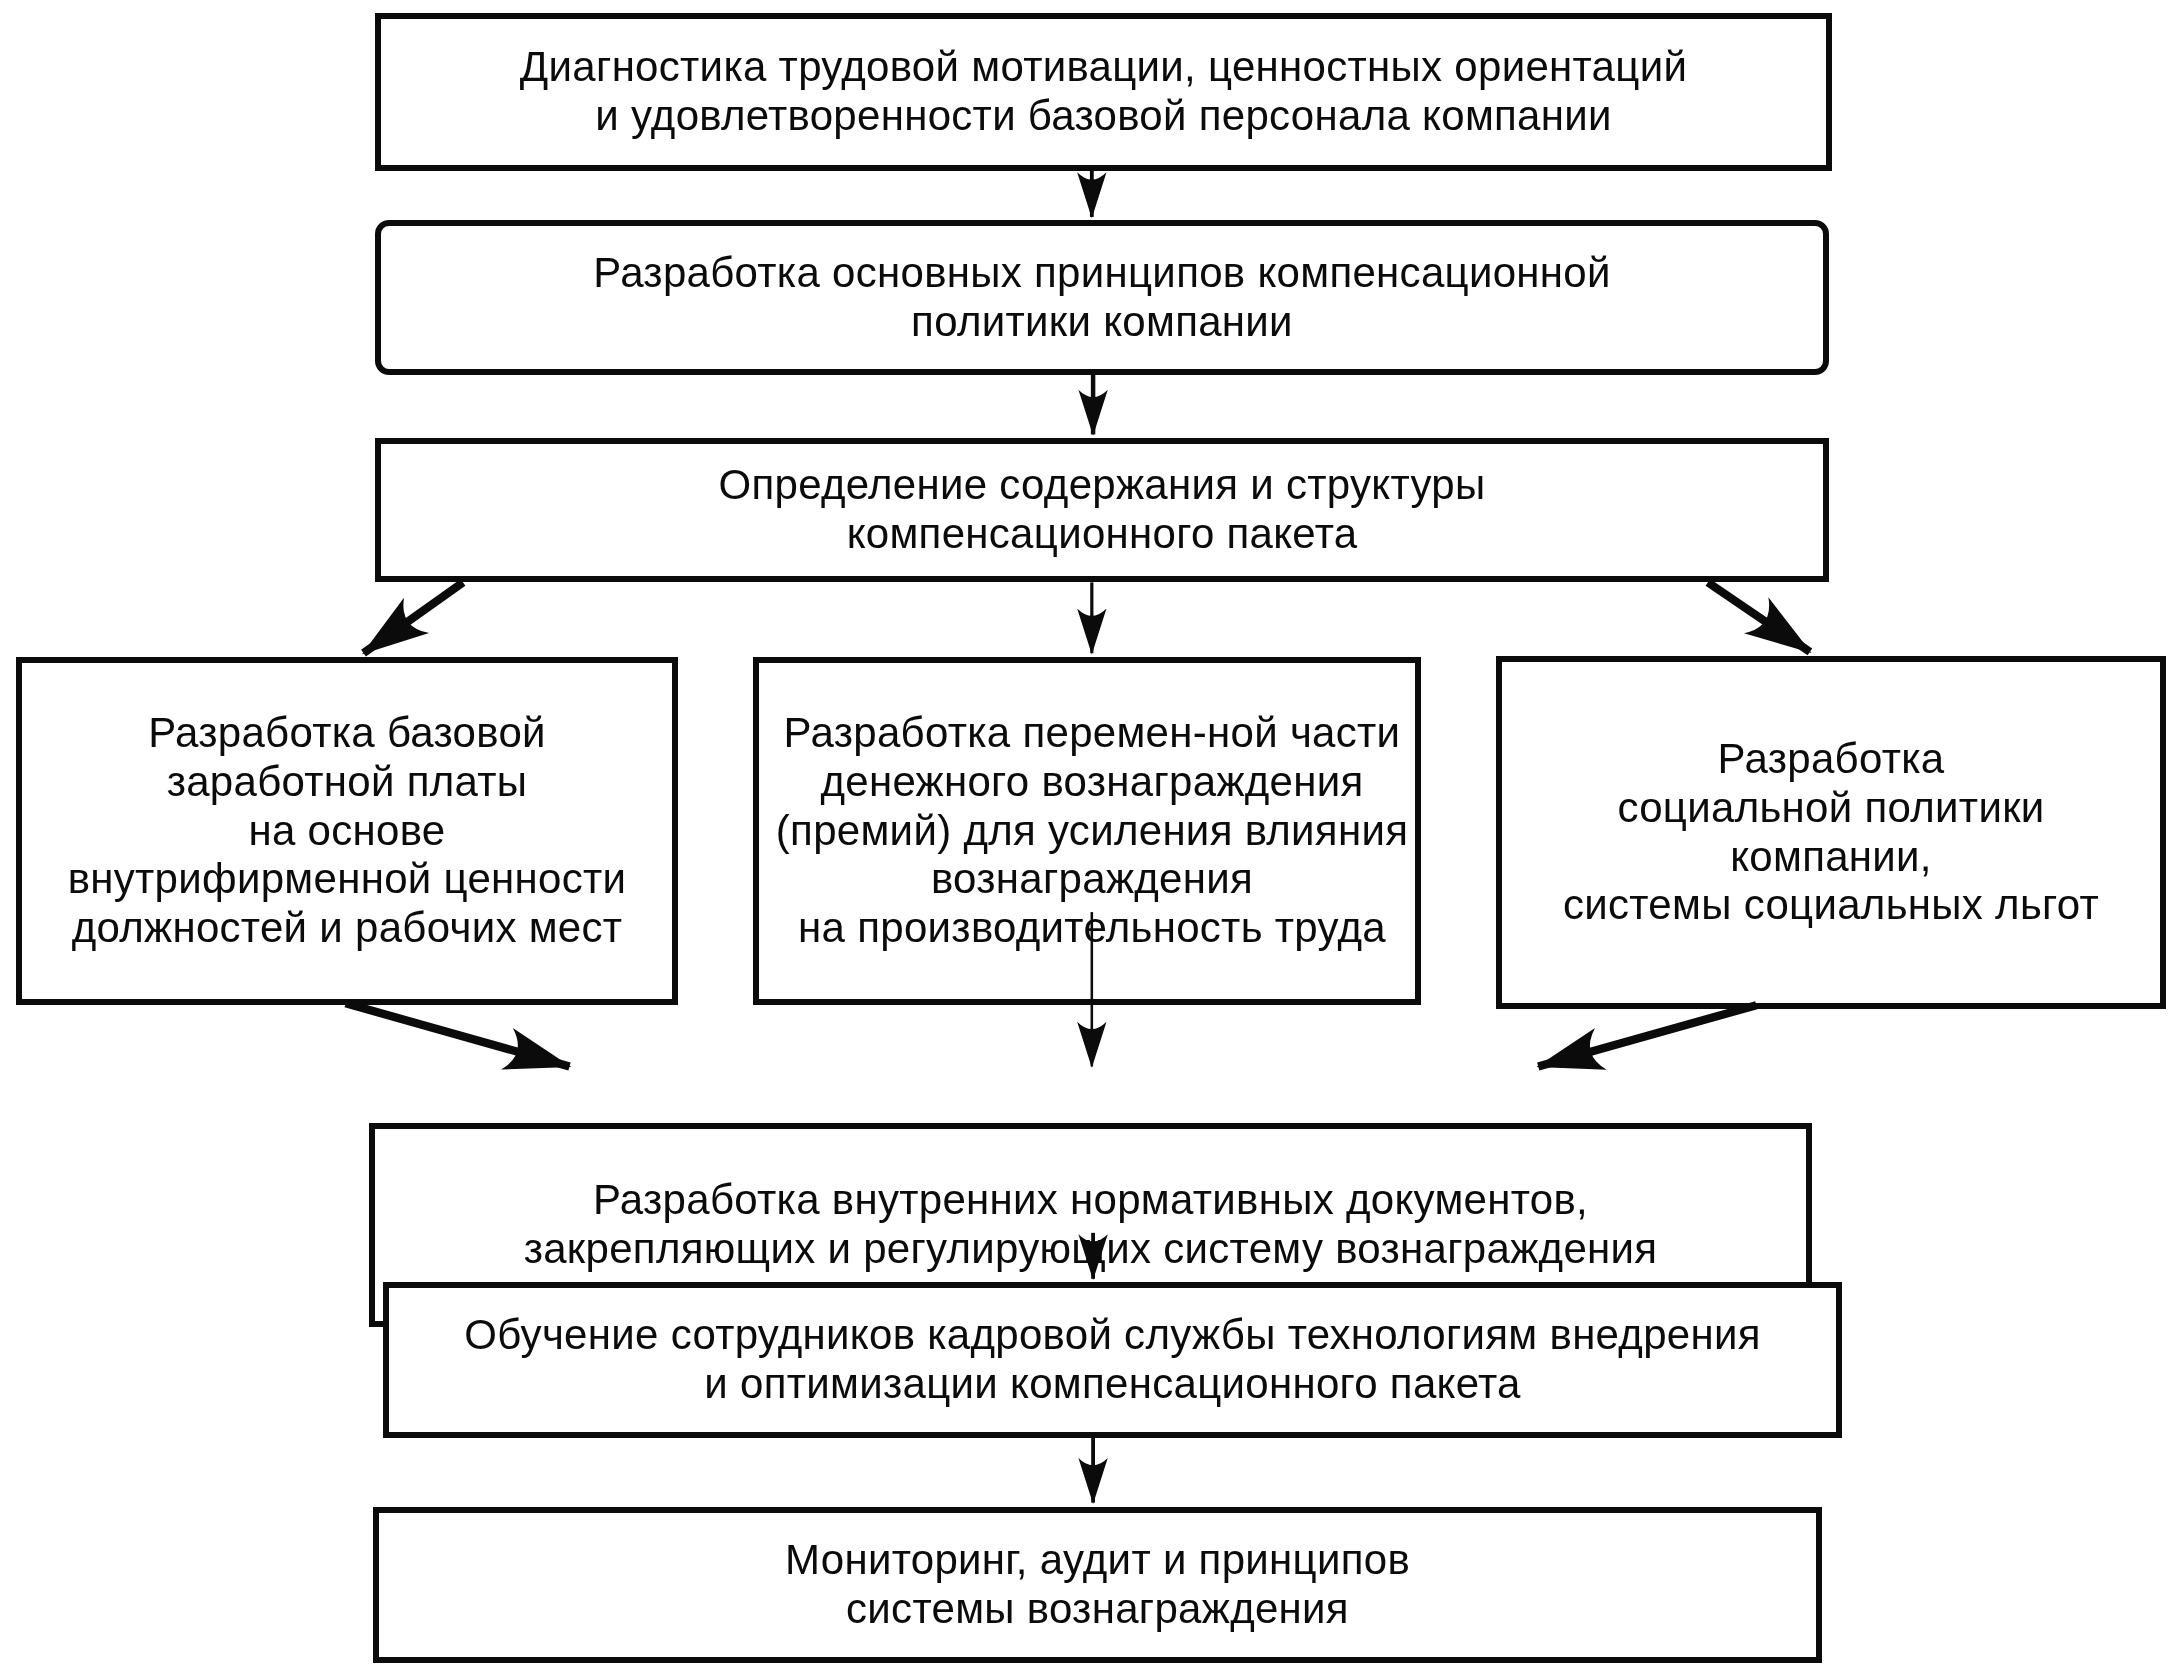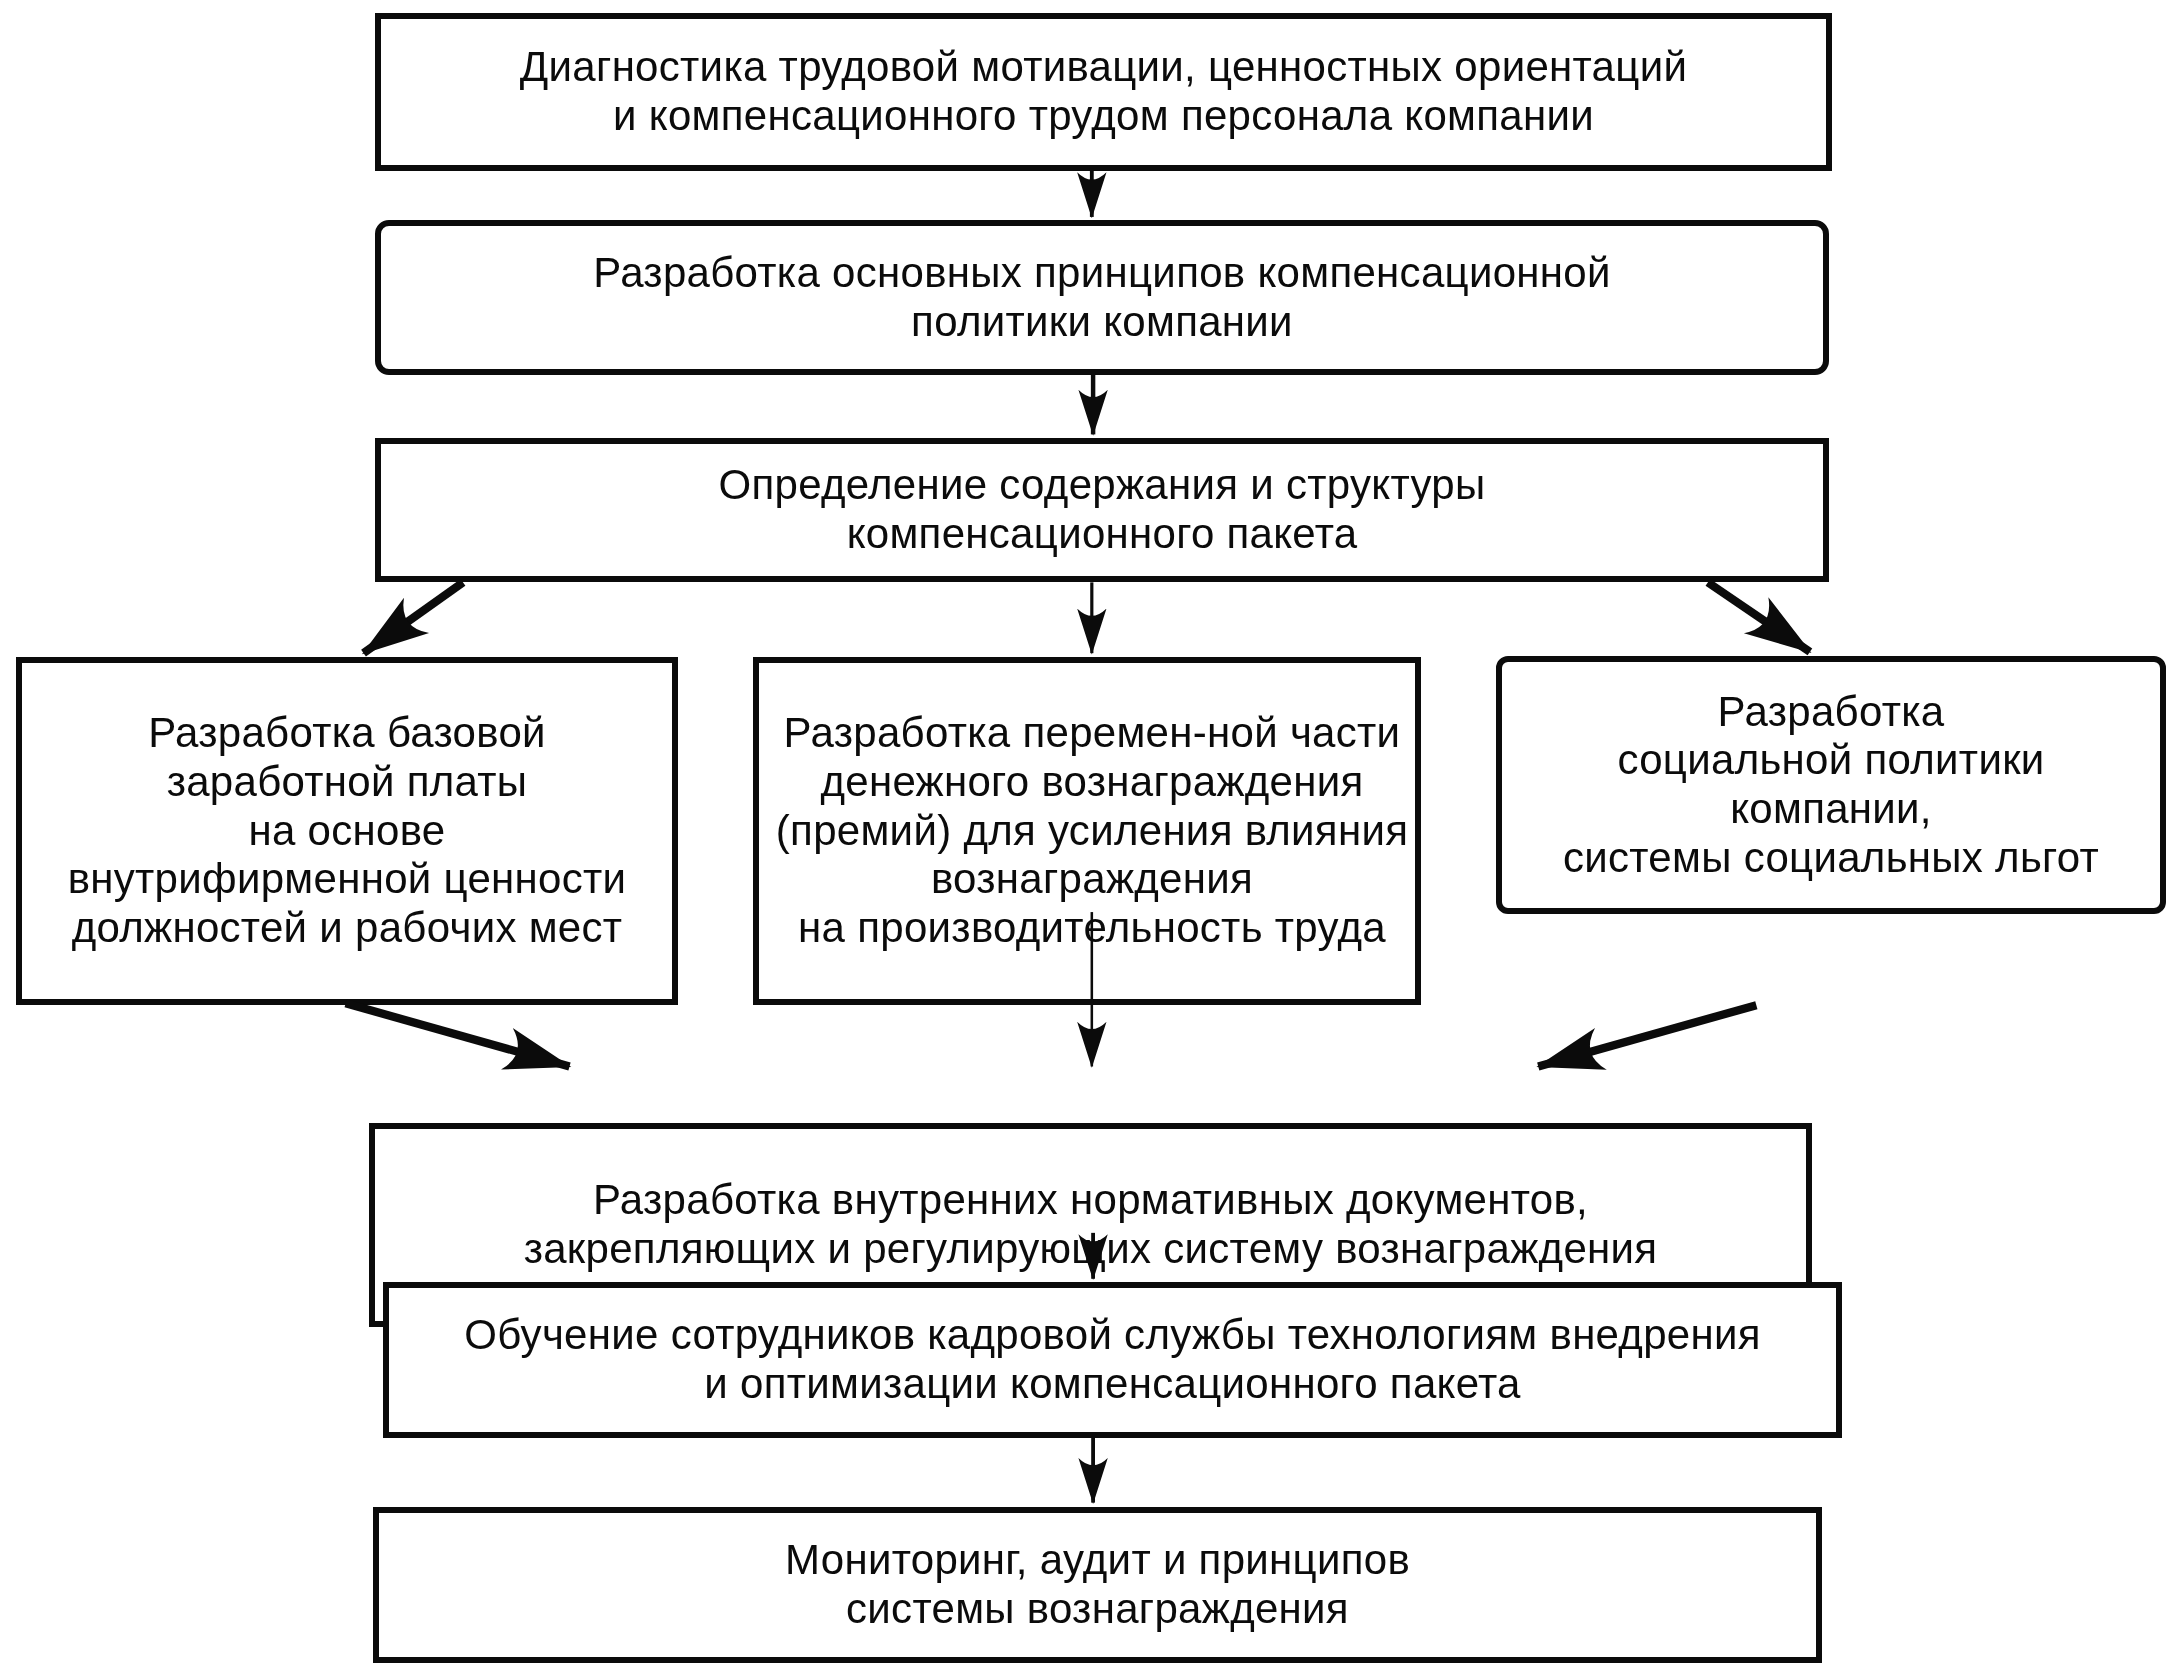--- a/index.html
+++ b/index.html
@@ -30,21 +30,21 @@
     font-size: 42px;
     line-height: 1.16;
     letter-spacing: 0.3px;
   }
   
   .n-diagnostics       { left: 375px;  top: 12.8px;   width: 1457px; height: 158px; }
   .n-principles        { left: 375px;  top: 220px;  width: 1454px; height: 155px; border-radius: 14px; }
   .n-package-structure { left: 375px;  top: 438px;  width: 1454px; height: 144px; }
   .n-base-salary       { left: 16px;   top: 657px; width: 662px; height: 348px; }
   .n-variable-pay      { left: 753px; top: 657px; width: 668px; height: 348px; padding-left: 10px; }
-  .n-social-policy     { left: 1496px; top: 656px; width: 670px; height: 258px; border-radius: 12px; }
+  .n-social-policy     { left: 1496px; top: 656px; width: 670px; height: 353px; }
   .n-internal-docs     { left: 369px;  top: 1123px; width: 1443px; height: 204px; }
   .n-hr-training       { left: 383px;  top: 1282px; width: 1459px; height: 156px; }
   .n-monitoring        { left: 373px;  top: 1507px; width: 1449px; height: 156px; }
 
   svg.connectors {
     position: absolute;
     left: 0; top: 0;
     width: 2183px; height: 1673px;
     pointer-events: none;
   }
@@ -56,21 +56,21 @@
   .w7  { stroke-width: 7px; }
   .w13 { stroke-width: 13px; }
 </style>
 </head>
 <body>
 
 <div class="canvas">
 
   <div class="node n-diagnostics">
     <span class="box-text">Диагностика трудовой мотивации, ценностных ориентаций
-и компенсационного трудом персонала компании</span>
+и удовлетворенности базовой персонала компании</span>
   </div>
 
   <div class="node n-principles">
     <span class="box-text">Разработка основных принципов компенсационной
 политики компании</span>
   </div>
 
   <div class="node n-package-structure">
     <span class="box-text">Определение содержания и структуры
 компенсационного пакета</span>

